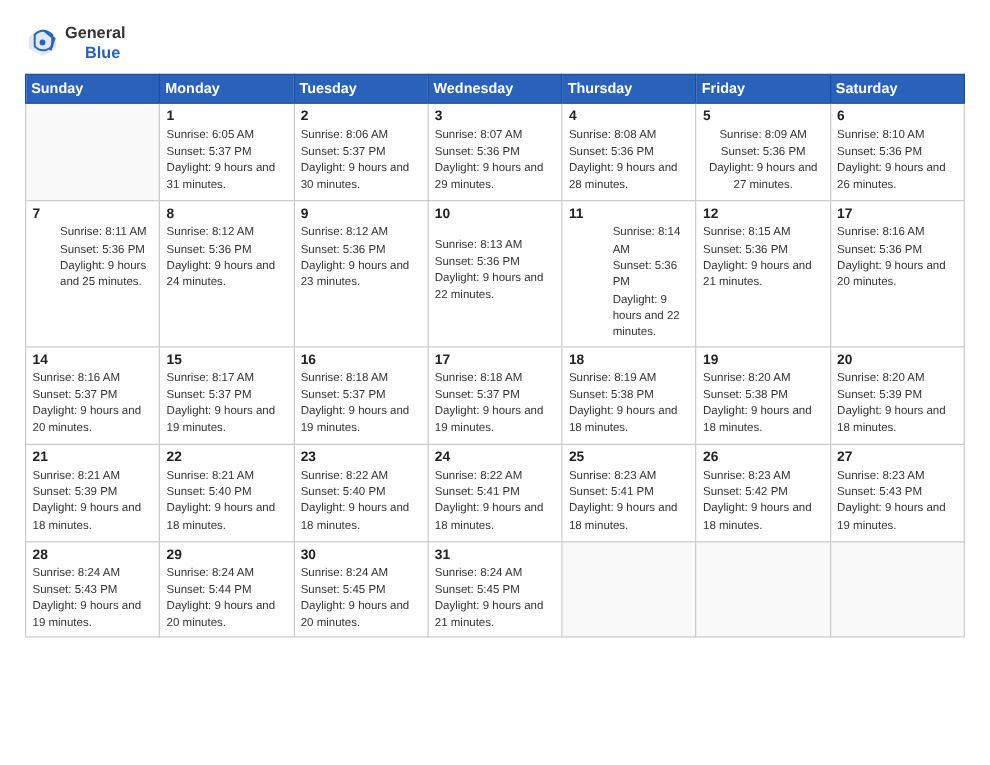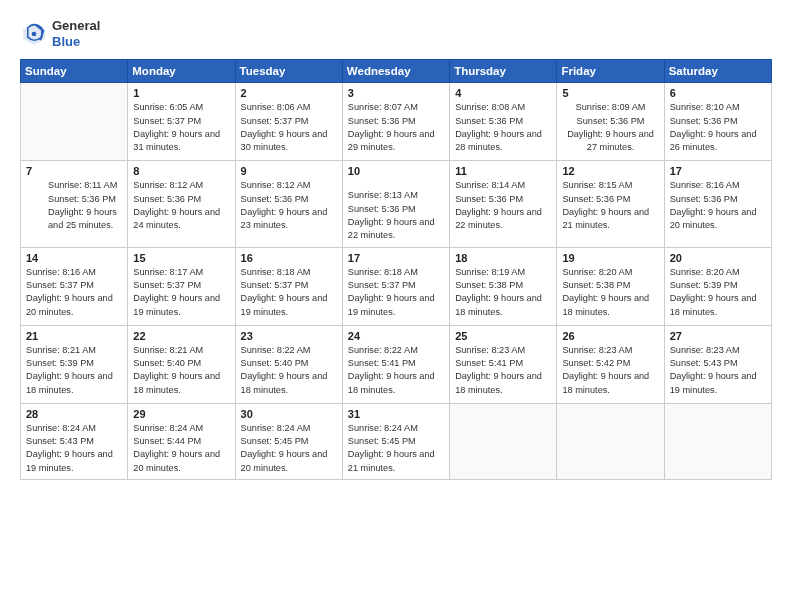--- a/index.html
+++ b/index.html
@@ -28,21 +28,21 @@
       align-items: center;
       gap: 4px;
     }
     .logo-text {
       display: flex;
       flex-direction: column;
       font-size: 13px;
       line-height: 1.2;
     }
     .logo-general { color: #333; font-weight: bold; }
-    .logo-blue { color: #2962b8; font-weight: bold; }
+    .logo-blue { color: #2962b8; font-weight: bold; margin-left: 16px; }
     .logo-icon {
       width: 28px;
       height: 28px;
     }
     .title-block {
       text-align: right;
     }
     .month-title {
       font-size: 30px;
       font-weight: bold;
@@ -188,21 +188,21 @@
 Daylight: 9 hours and 23 minutes.</div>
           </td>
           <td>
             <span class="day-num">10</span>
             <div class="day-info" style="white-space: pre-line; margin-top: 12px;">Sunrise: 8:13 AM
 Sunset: 5:36 PM
 Daylight: 9 hours and 22 minutes.</div>
           </td>
           <td>
             <span class="day-num">11</span>
-            <div class="day-info" style="white-space: pre-line;">Sunrise: 8:14 AM
+            <div class="day-info" style="white-space: pre-line; margin-left: 35px;">Sunrise: 8:14 AM
 Sunset: 5:36 PM
 Daylight: 9 hours and 22 minutes.</div>
           </td>
           <td>
             <span class="day-num">12</span>
             <div class="day-info" style="white-space: pre-line;">Sunrise: 8:15 AM
 Sunset: 5:36 PM
 Daylight: 9 hours and 21 minutes.</div>
           </td>
           <td>

